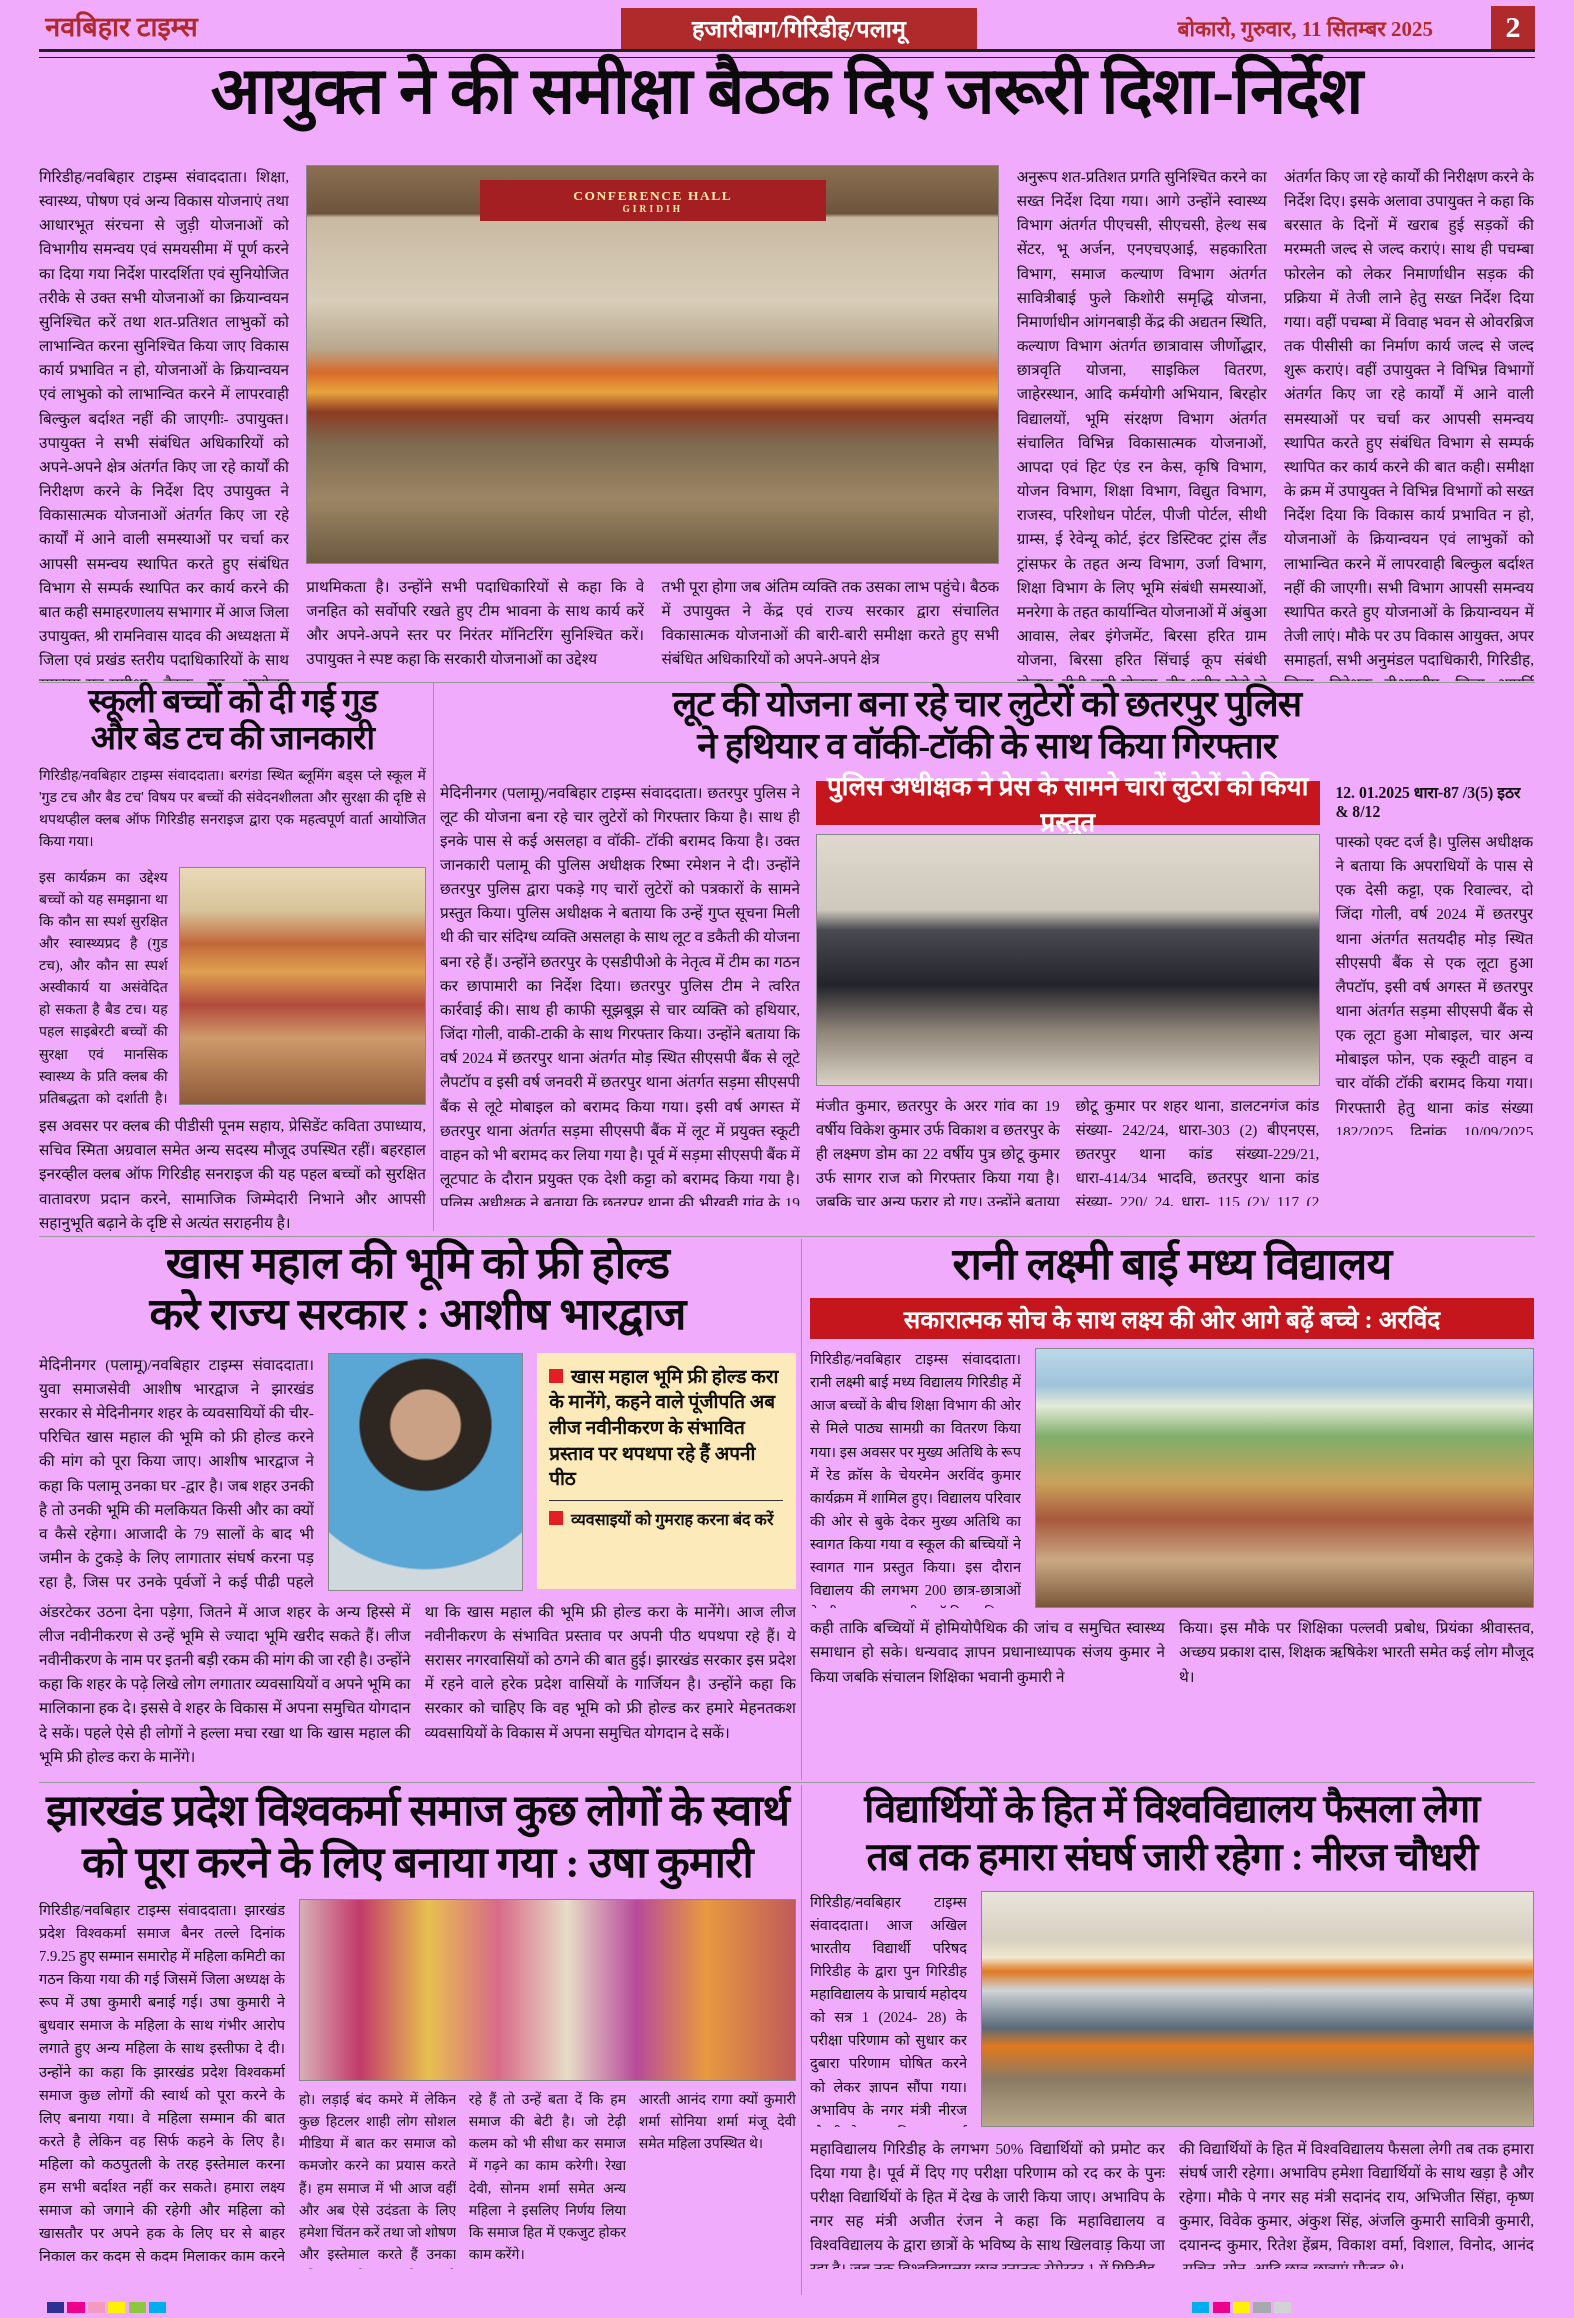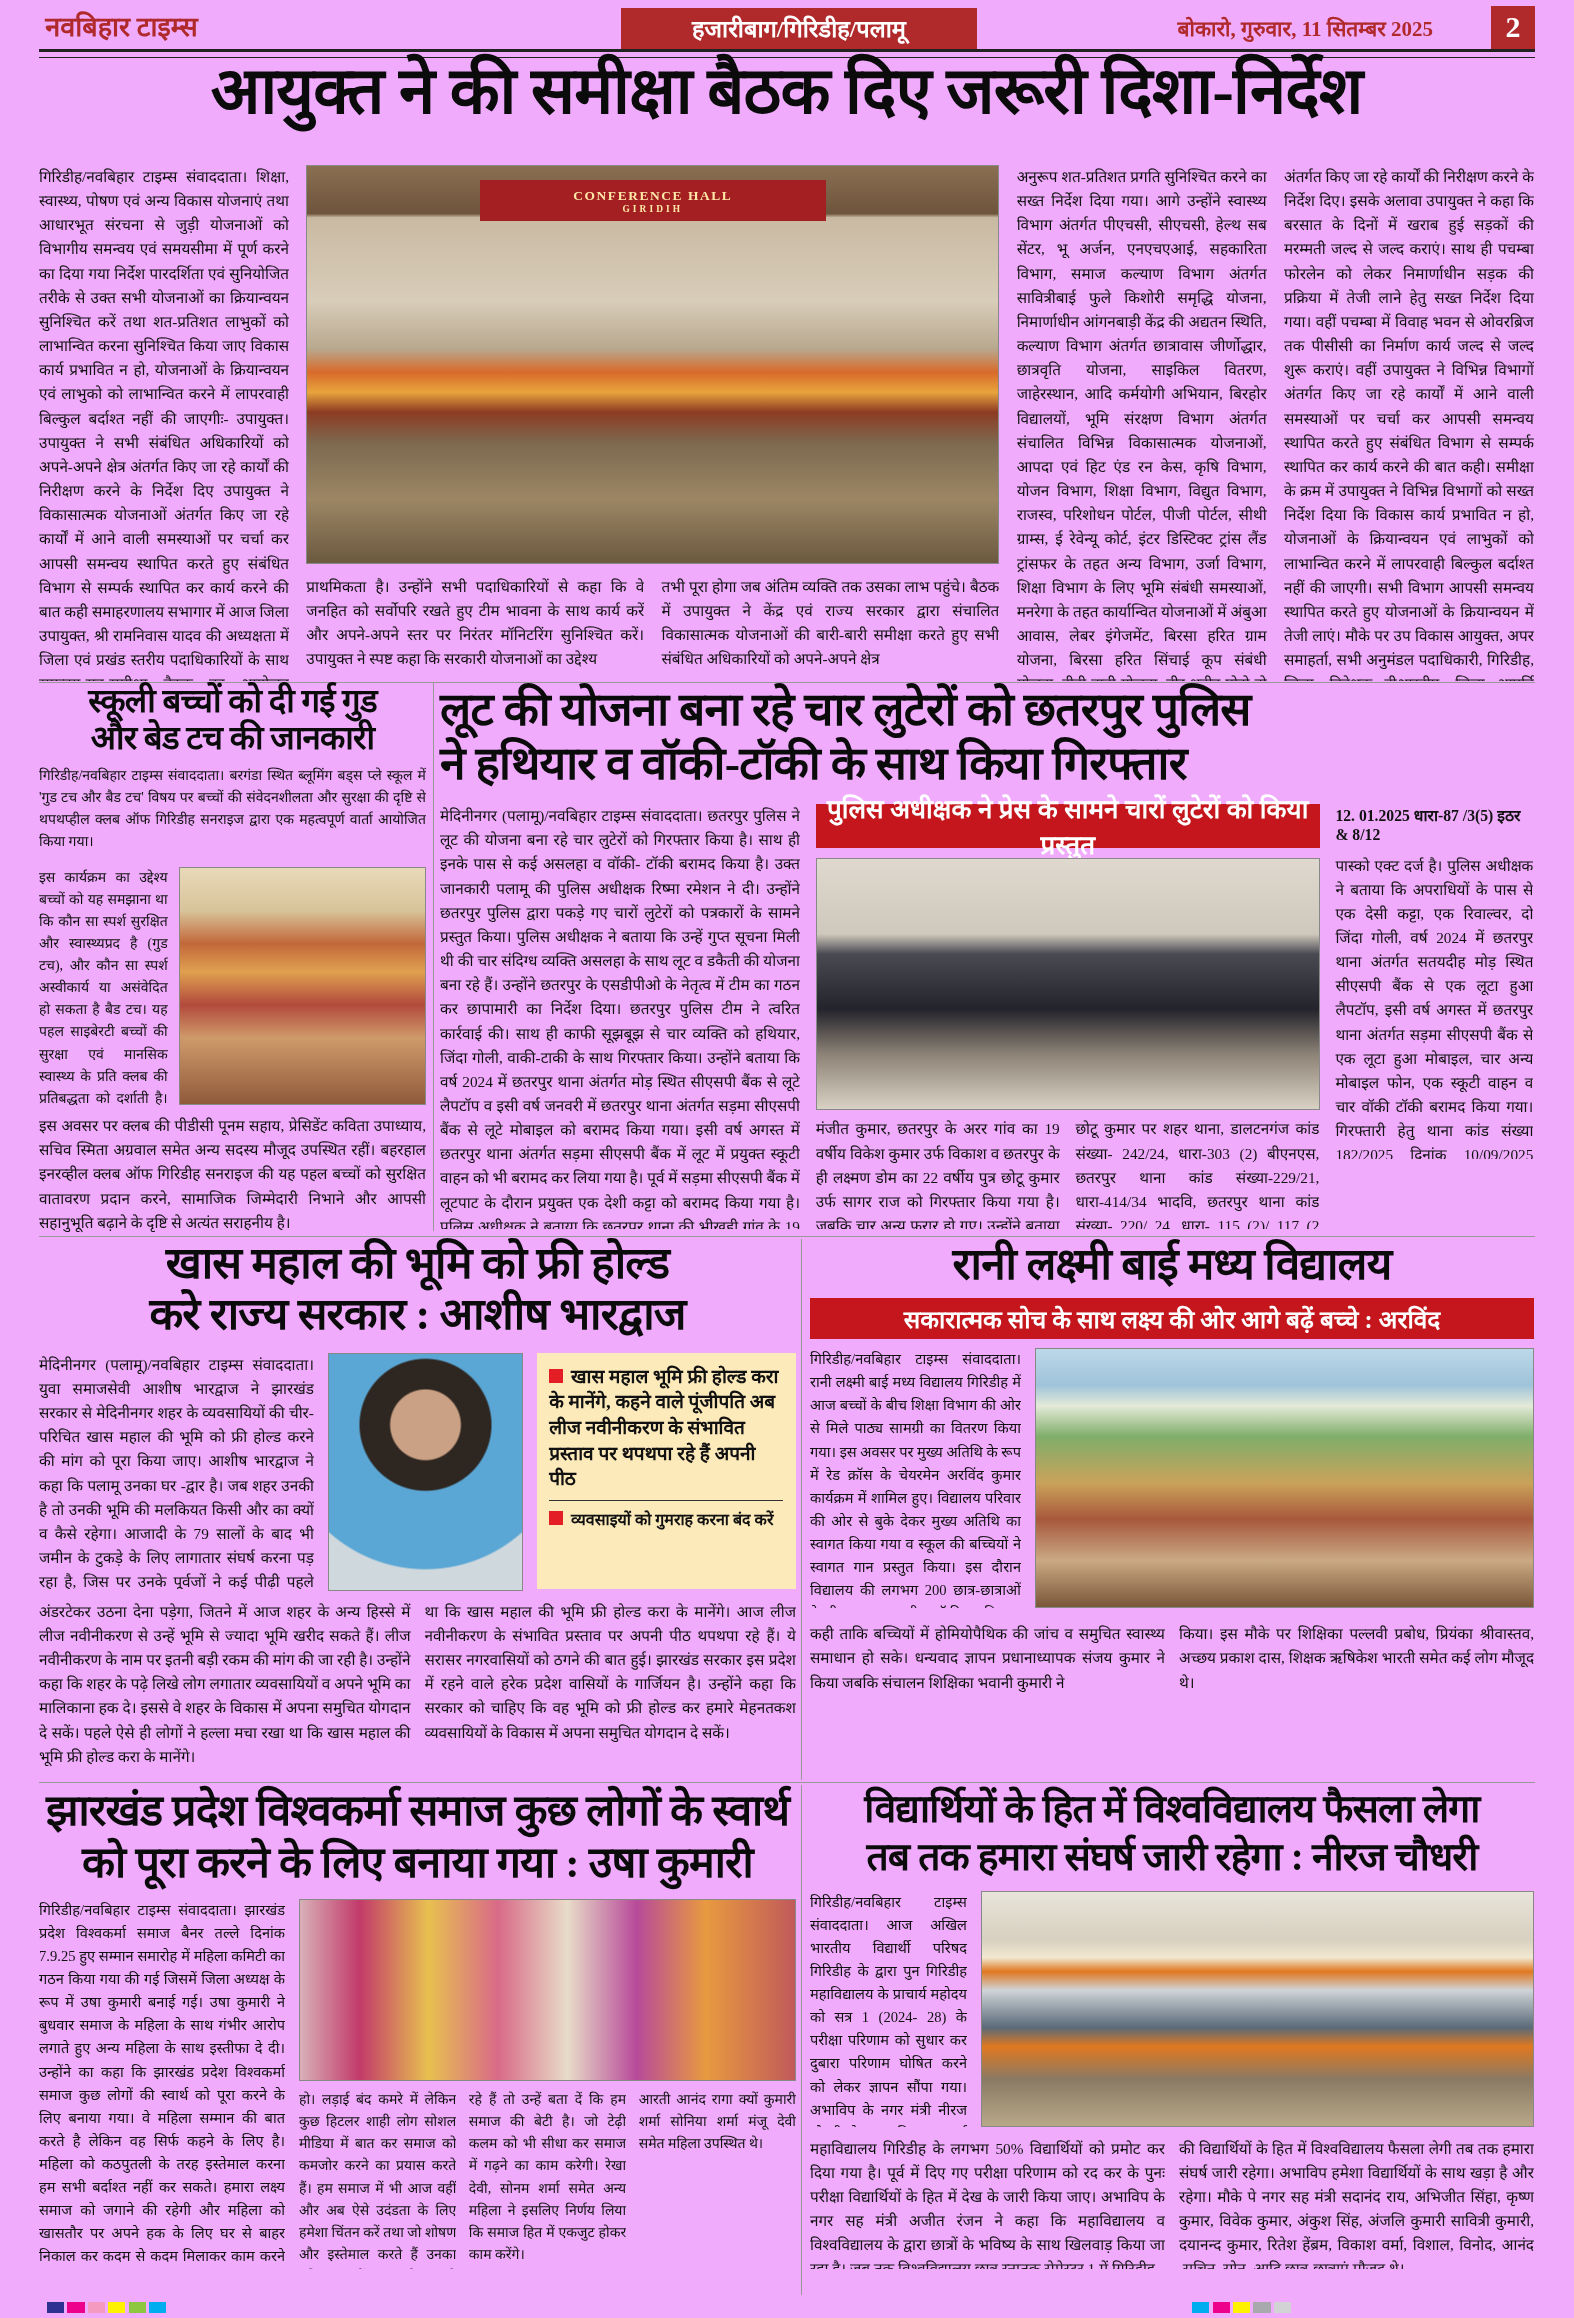--- a/index.html
+++ b/index.html
@@ -40,21 +40,21 @@
   .s1-under .body{width:338px;}
   
   .row2{position:absolute;top:683px;left:39px;width:1495px;height:548px;}
   .s1b{position:absolute;left:0;top:0;width:387px;height:548px;}
   .s1b-headline{font-size:33px;text-align:center;}
   .s1b-flex{display:flex;gap:11px;margin-top:7.9px;}
   .s1b-left{width:129px;}
   .kids-photo{width:246px;height:236px;background:
       linear-gradient(180deg,#e9d9b8 0,#d8c49a 18%,#c2683a 32%,#e0a050 44%,#b24a3c 58%,#cf9a6a 72%,#8f5a3a 100%);}
   .s2{position:absolute;left:401px;top:0;width:1094px;height:548px;}
-  .s2-headline{font-size:46px;text-align:left;line-height:1.18;}
+  .s2-headline{font-size:36px;text-align:center;line-height:1.18;}
   .s2-main{display:flex;gap:15.7px;margin-top:12.6px;height:425px;}
   .s2-lead{width:360px;}
   .s2-mid{width:504px;display:flex;flex-direction:column;}
   .press-photo{height:250px;background:
       linear-gradient(180deg,#ded8ce 0,#cfc8bc 30%,#4a4a52 38%,#23232b 60%,#8c8276 78%,#d9d2c4 100%);}
   .s2-midcols{display:flex;gap:15.7px;margin-top:7.9px;flex:1;overflow:hidden;}
   .s2-midcols .body{width:244px;}
   .s2-right{width:198px;}
   .s2-meta{font-size:15.7px;font-weight:bold;margin-bottom:7.9px;}
   
@@ -69,21 +69,21 @@
   .s3-box .divider{border-bottom:1.6px solid #333;margin:7.9px 0;}
   .s3-bottom{display:flex;gap:14px;margin-top:11px;height:189px;overflow:hidden;}
   .s3-bottom .body{flex:1;}
   .s4{position:absolute;left:771px;top:0;width:724px;height:541px;}
   .s4-headline{font-size:44px;text-align:center;line-height:1.16;}
   .s4-banner{height:41px;font-size:24.4px;margin-top:7.9px;}
   .s4-flex{display:flex;gap:14px;margin-top:9.4px;height:260px;}
   .s4-lead{width:211px;}
   .school-photo{flex:1;background:
       linear-gradient(180deg,#bcd8e8 0,#9fc3da 14%,#e4ead8 22%,#7fae6a 34%,#caa25a 52%,#a8583c 66%,#caa984 82%,#7a5638 100%);}
-  .s4-bottom{display:flex;gap:14px;margin-top:14px;height:118px;overflow:hidden;}
+  .s4-bottom{display:flex;gap:14px;margin-top:8px;height:118px;overflow:hidden;}
   .s4-bottom .body{flex:1;}
   
   .row4{position:absolute;top:1785px;left:39px;width:1495px;height:510px;}
   .s5{position:absolute;left:0;top:0;width:757px;height:510px;}
   .s5-headline{font-size:43px;text-align:center;line-height:1.2;}
   .s5-flex{display:flex;gap:14px;margin-top:11px;height:370px;}
   .s5-lead{width:246px;}
   .women-photo{flex:1;background:
       linear-gradient(90deg,#d8b0b8 0,#c23a6a 12%,#e8c050 26%,#d86a88 40%,#e8dCC8 54%,#b84a9a 68%,#e89a40 82%,#c05a5a 100%);}
   .s6{position:absolute;left:771px;top:0;width:724px;height:510px;}

